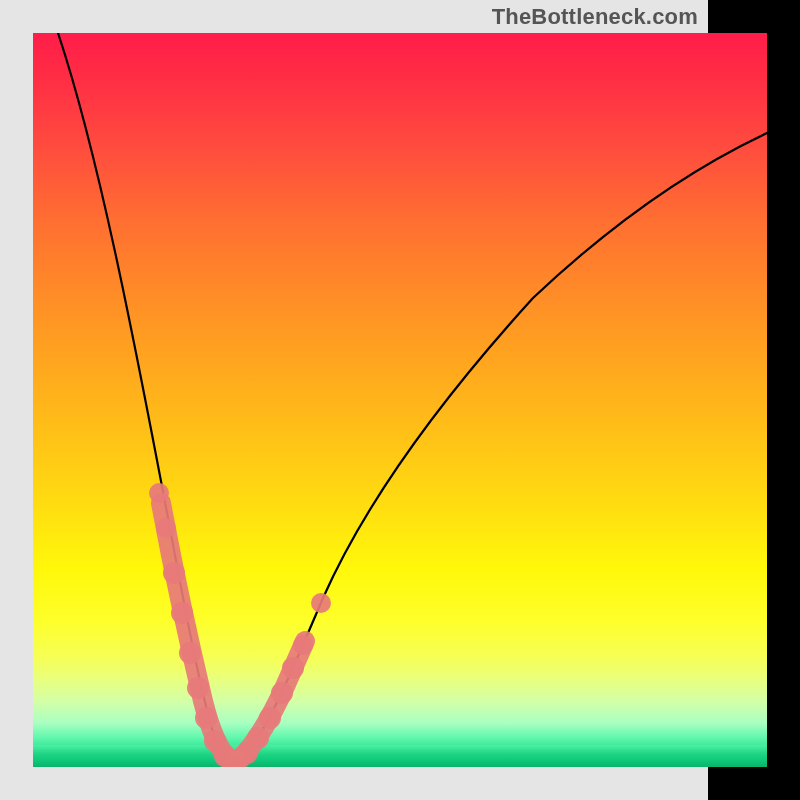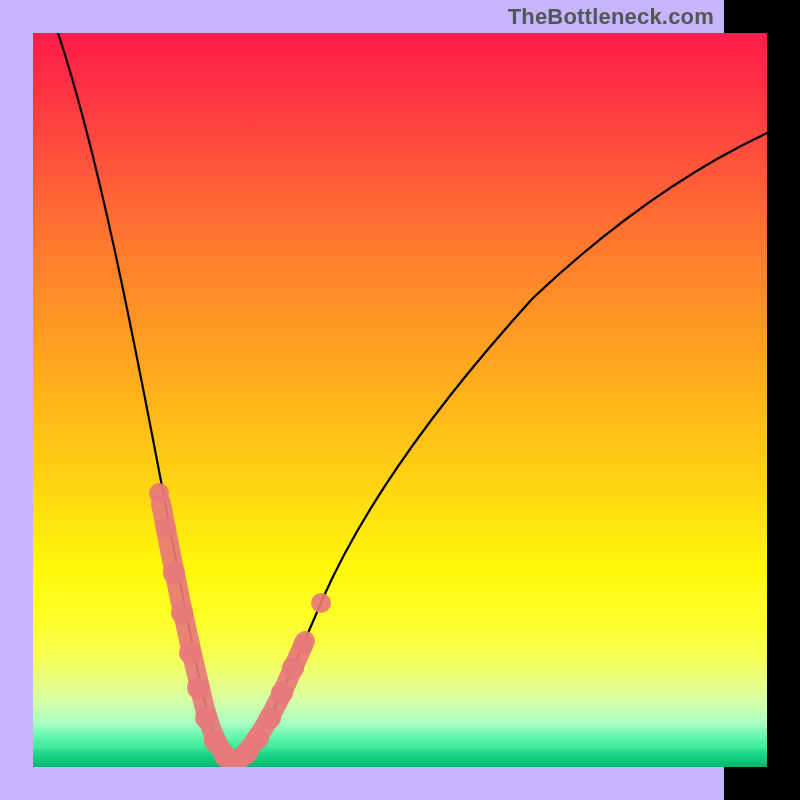--- a/index.html
+++ b/index.html
@@ -8,22 +8,21 @@
     width: 800px;
     height: 800px;
     overflow: hidden;
     background: #000;
     font-family: Arial, Helvetica, sans-serif;
   }
   .frame {
     position: relative;
     width: 708px;
     height: 800px;
-    background: #c4b5fd;
-    padding-left: 16px;
+    background: #e5e5e5;
   }
   .watermark {
     position: absolute;
     top: 4px;
     right: 10px;
     color: #555;
     font-size: 22px;
     font-weight: 600;
     letter-spacing: 0.2px;
     z-index: 10;

